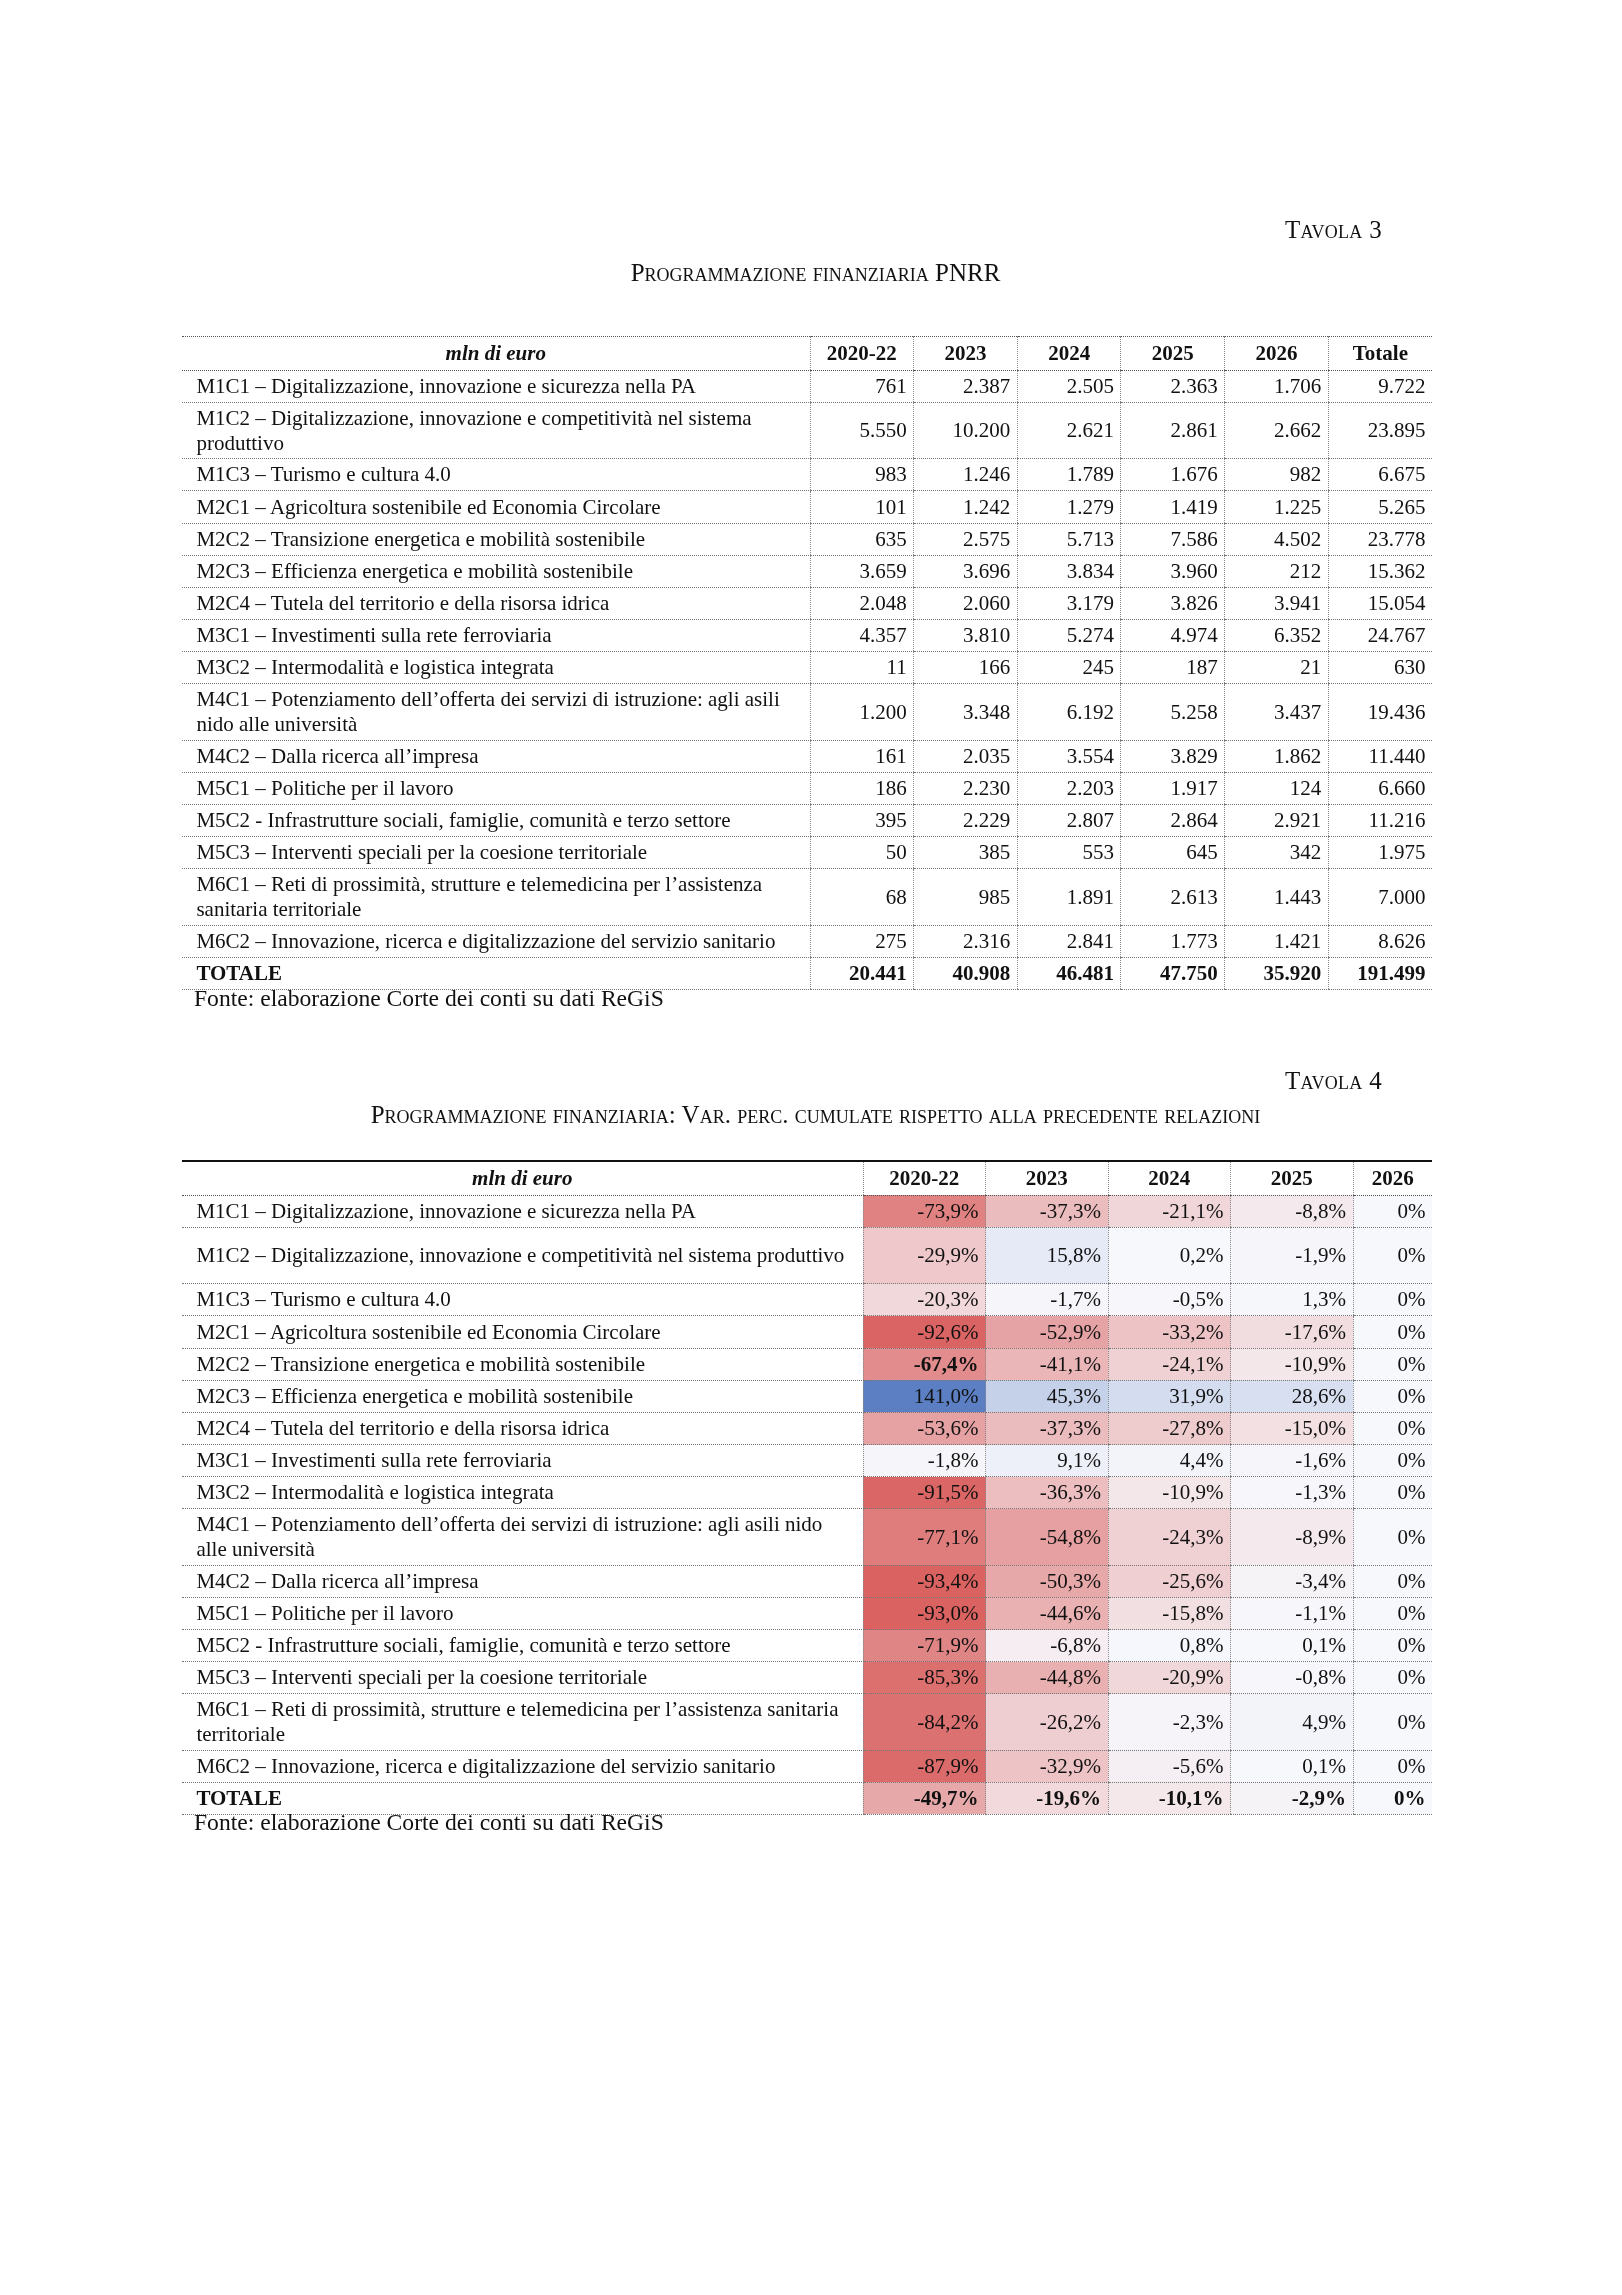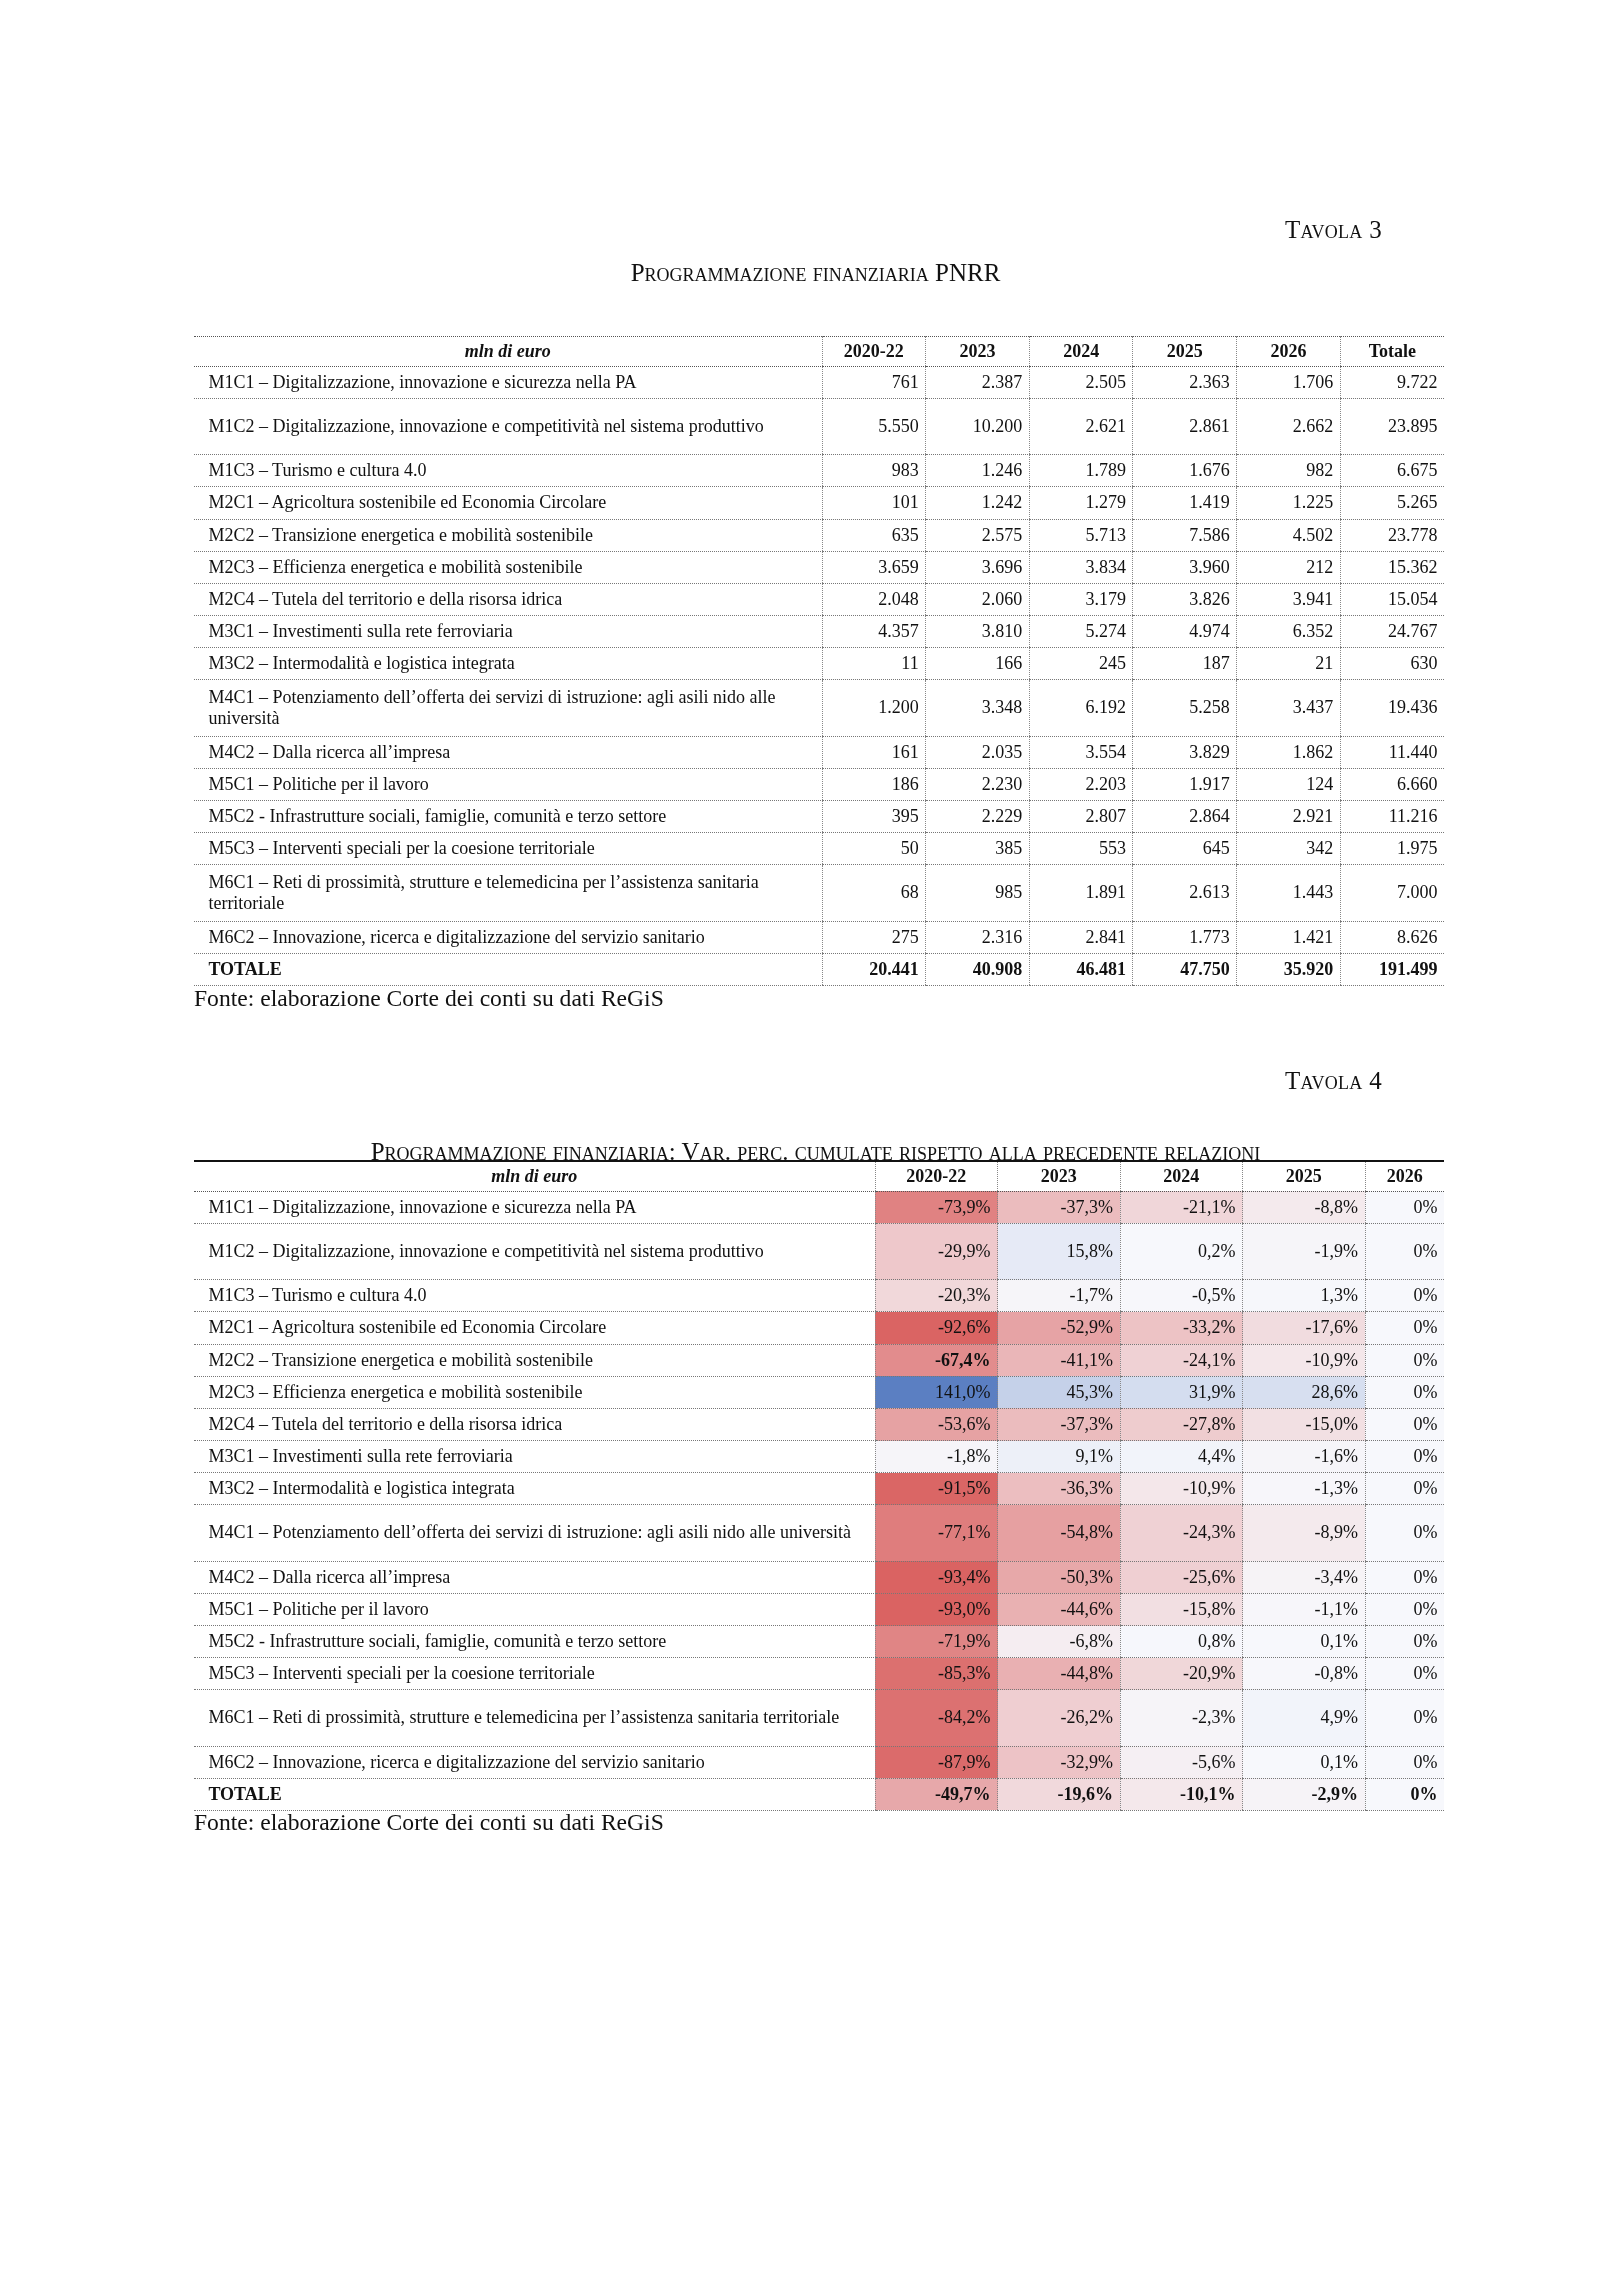--- a/index.html
+++ b/index.html
@@ -10,23 +10,23 @@
     }
     .tavola-label {
       position: absolute; right: 241px;
       font-size: 25px; font-variant: small-caps; letter-spacing: 0.3px;
     }
     .table-title {
       position: absolute; left: 190px; width: 1251px; text-align: center;
       font-size: 25px; font-variant: small-caps;
     }
     table.fin {
-      position: absolute; left: 194px; width: 1250px;
+      position: absolute; left: 182px; width: 1250px;
       border-collapse: collapse; table-layout: fixed;
-      font-size: 18px;
+      font-size: 21px;
     }
     table.fin th {
       font-weight: bold; text-align: center; padding: 3.9px 5.2px;
       border-bottom: 1.3px dotted #555;
     }
     table.fin th.label-head { font-style: italic; }
     table.fin td {
       padding: 2.6px 6.5px; border-bottom: 1.3px dotted #777;
       vertical-align: middle; line-height: 1.18;
     }
@@ -221,21 +221,21 @@
         <td class="num">46.481</td>
         <td class="num">47.750</td>
         <td class="num">35.920</td>
         <td class="num">191.499</td>
       </tr>
     </tbody>
 </table>
 <div class="source" id="t3-source" style="top:985px;">Fonte: elaborazione Corte dei conti su dati ReGiS</div>
 
 <div class="tavola-label" style="top:1067px;">Tavola 4</div>
-<div class="table-title" style="top:1138px;">Programmazione finanziaria: Var. perc. cumulate rispetto alla precedente relazioni</div>
+<div class="table-title" style="top:1101px;">Programmazione finanziaria: Var. perc. cumulate rispetto alla precedente relazioni</div>
 
 <table class="fin" id="t4">
   <colgroup>
     <col style="width:681px">
       <col>
       <col>
       <col>
       <col>
       <col style="width:79px">
   </colgroup>

